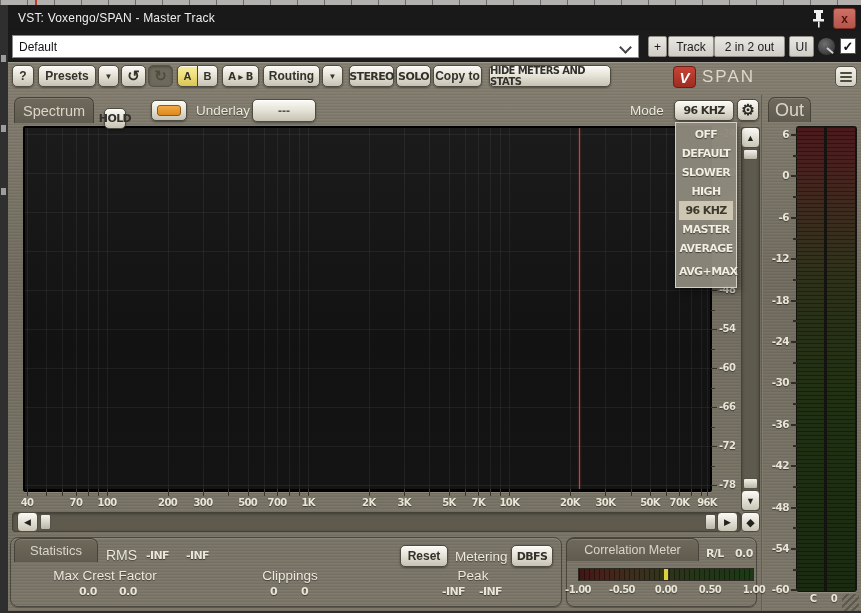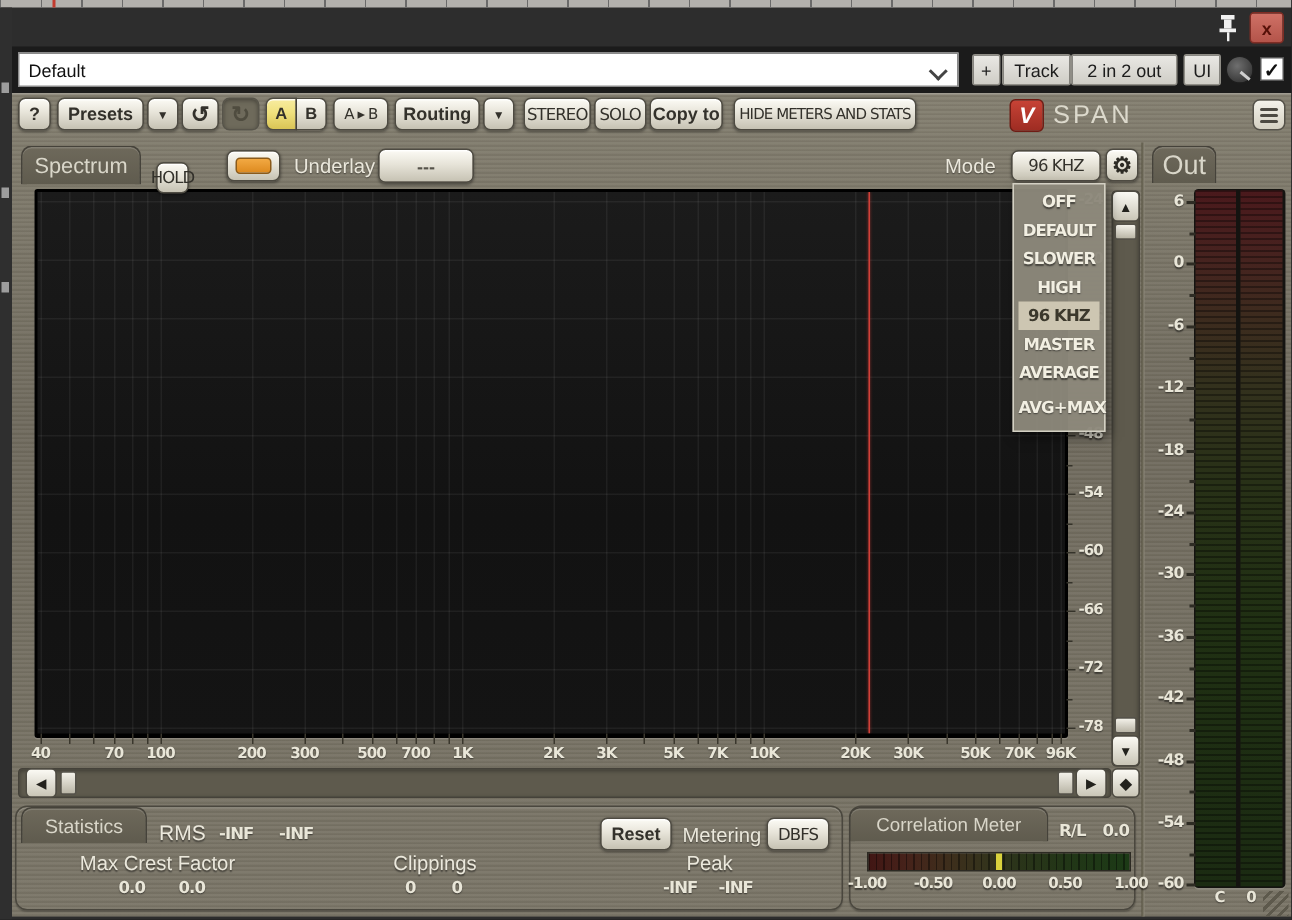--- a/index.html
+++ b/index.html
@@ -38,21 +38,21 @@
     background:linear-gradient(180deg,#837e6f,#6f6a5d 40%,#7a7567);
     box-shadow:inset 0 1px 0 rgba(255,255,255,.2);}
   .body:after{content:"";position:absolute;inset:0;
     background:repeating-linear-gradient(180deg,rgba(255,255,255,.045) 0 1px,rgba(0,0,0,.04) 2px 3px);pointer-events:none;}
   .btn{background:linear-gradient(180deg,#fcfbf5 0%,#e7e4d9 45%,#c6c2b3 100%);
     border:1px solid #4e4b42;border-radius:5px;color:#33312b;font-size:12px;font-weight:bold;
     display:flex;align-items:center;justify-content:center;box-sizing:border-box;
     box-shadow:0 1px 2px rgba(0,0,0,.4),inset 0 1px 0 rgba(255,255,255,.85);z-index:3;}
   .btn.dim{background:#6e6a5b;box-shadow:inset 0 1px 3px rgba(0,0,0,.35);border-color:#57544a;color:#4f4c3f;}
   .btn.yellow{background:linear-gradient(180deg,#f7ecA0 0%,#f0e17e 45%,#d9c455 100%);}
-  .led{font-family:"DejaVu Sans",sans-serif;font-weight:400;letter-spacing:-0.6px;}
+  .led{font-family:"DejaVu Sans",sans-serif;font-weight:700;letter-spacing:-0.6px;}
   .ledw{font-family:"DejaVu Sans",sans-serif;font-weight:700;letter-spacing:-0.6px;color:#e9e6d8;
     text-shadow:0 1px 1px rgba(0,0,0,.5);}
   .wlabel{color:#ebe8dc;font-size:13.5px;text-shadow:0 1px 1px rgba(0,0,0,.45);}
   .tab{background:linear-gradient(180deg,#6e695b,#5f5b4e);border:1px solid #45423a;border-bottom:none;
     border-radius:7px 7px 0 0;color:#d9d6c9;display:flex;align-items:center;justify-content:center;
     box-sizing:border-box;box-shadow:inset 0 1px 0 rgba(255,255,255,.14);}
   .panel{border:1px solid #4a473e;border-radius:8px;box-sizing:border-box;
     box-shadow:inset 0 1px 0 rgba(255,255,255,.16),0 1px 1px rgba(0,0,0,.25);}
   .logo{left:673px;top:66px;width:23px;height:22px;border-radius:4px;
     background:linear-gradient(#c74336,#9e2c22);border:1px solid #6f1d15;box-sizing:border-box;
@@ -111,20 +111,23 @@
 
   <div class="abs host-ruler">
     <div class="ruler-red"></div>
   </div>
   <div class="abs host-left">
     <div class="host-mark" style="top:50px;"></div>
     <div class="host-mark" style="top:120px;"></div>
     <div class="host-mark" style="top:183px;"></div>
   </div>
 
+  <div class="abs titlebar">
+    <span class="title">VST: Voxengo/SPAN - Master Track</span>
+  </div>
   <svg class="abs" style="left:810px;top:9px;" width="17" height="19" viewBox="0 0 17 19">
     <rect x="4" y="1" width="9" height="3" fill="#f0f0f0"></rect>
     <rect x="6" y="4" width="5" height="6" fill="#f0f0f0"></rect>
     <rect x="3" y="10" width="11" height="2.5" fill="#f0f0f0"></rect>
     <rect x="8" y="12.5" width="1.6" height="6" fill="#f0f0f0"></rect>
   </svg>
   <div class="abs close-btn">x</div>
 
   <div class="abs preset-bg"></div>
   <div class="abs combo">

